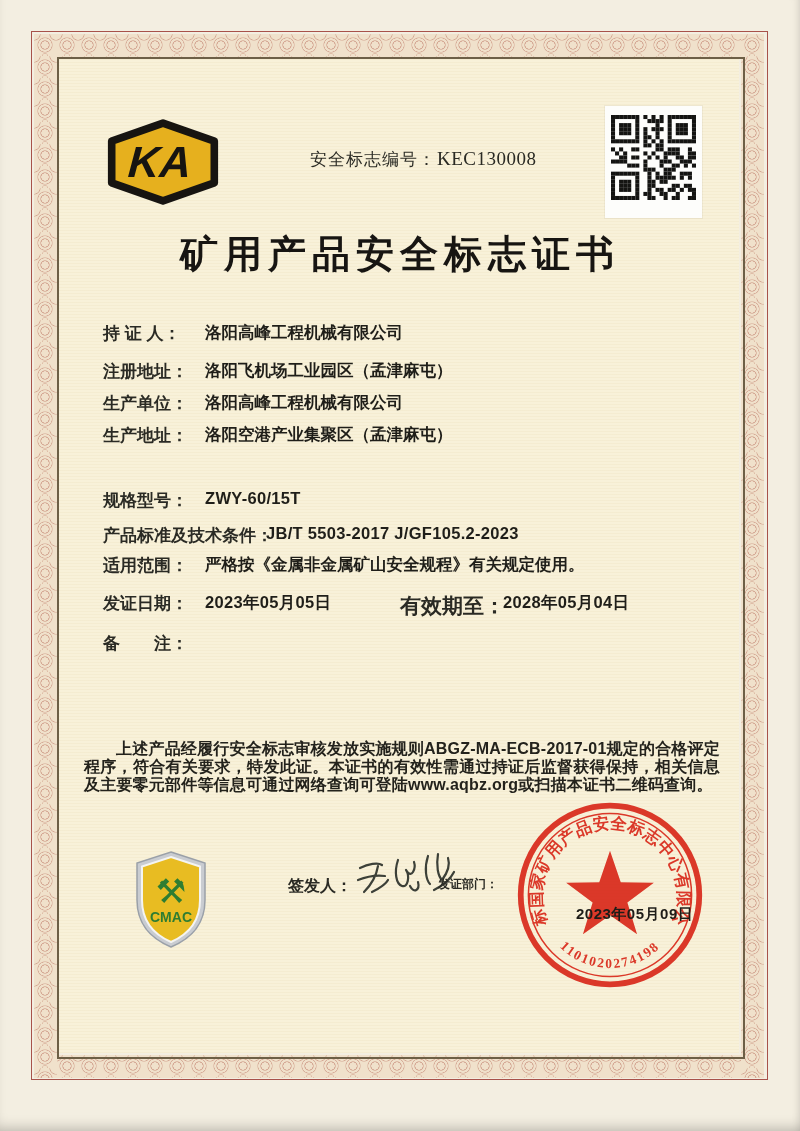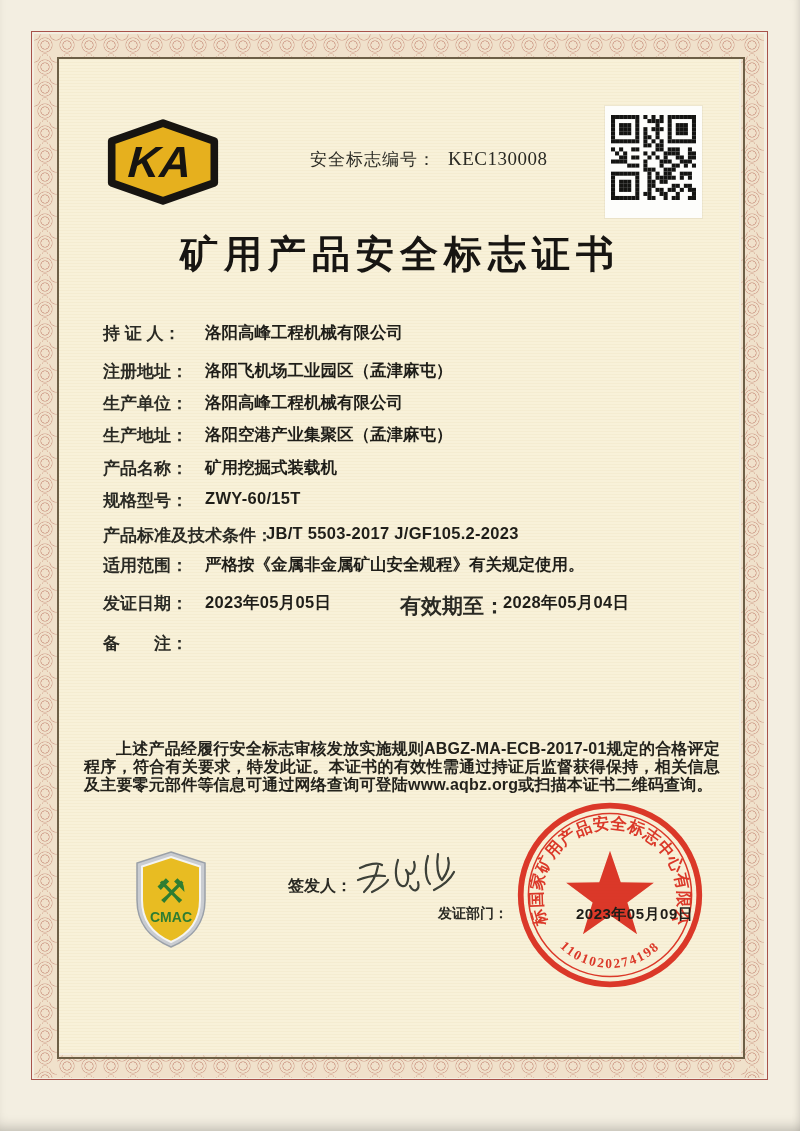--- a/index.html
+++ b/index.html
@@ -20,21 +20,21 @@
     background-size:22px 22px;}
   .band-top{left:34px;top:34px;width:730px;height:23px;}
   .band-bottom{left:34px;top:1055px;width:730px;height:23px;}
   .band-left{left:34px;top:34px;width:23px;height:1044px;}
   .band-right{left:741px;top:34px;width:23px;height:1044px;}
   .inner-line{position:absolute;left:57px;top:57px;width:684px;height:998px;border:2px solid #6d5f46;}
   .paper{position:absolute;left:59px;top:59px;width:680px;height:994px;background:#f8f1d9;
     background-image:repeating-linear-gradient(180deg, rgba(214,192,138,.10) 0 1px, rgba(255,255,255,0) 1px 3px);}
   
   .ka{position:absolute;left:106px;top:117px;}
-  .certno{position:absolute;left:310px;top:148px;display:flex;align-items:baseline;gap:12px;}
+  .certno{position:absolute;left:310px;top:148px;display:flex;align-items:baseline;gap:1px;}
   .certno .lab{font-size:17px;color:#2c2c26;letter-spacing:1px;}
   .certno .val{font-family:"Liberation Serif",serif;font-size:19px;color:#2a2a24;letter-spacing:.5px;}
   .qrbox{position:absolute;left:605px;top:106px;width:97px;height:112px;background:#fdfdfb;box-shadow:0 0 0 1px rgba(0,0,0,.04);}
   .qrbox svg{position:absolute;left:6px;top:9px;}
   
   .title{position:absolute;left:0;top:229px;width:100%;text-align:center;
     font-family:"DejaVu Serif","Liberation Serif",serif;font-weight:700;
     font-size:38px;color:#171512;letter-spacing:6px;}
   
   .row{position:absolute;left:0;top:0;width:700px;height:26px;}
@@ -45,21 +45,21 @@
   .row .lbl2{position:absolute;left:400px;font-size:21px;font-weight:700;color:#2a2a24;}
   .row .val2{position:absolute;left:503px;font-size:16.5px;font-weight:700;color:#1f1e19;letter-spacing:.3px;}
   
   .statement{position:absolute;left:84px;top:740px;width:636px;
     font-size:16px;line-height:17.9px;font-weight:600;color:#23221c;
     text-indent:2em;text-align:justify;letter-spacing:.2px;}
   
   .cmac{position:absolute;left:131px;top:850px;}
   .issuer-label{position:absolute;left:288px;top:876px;font-size:16px;font-weight:700;color:#2a2a24;}
   .sign{position:absolute;left:352px;top:846px;}
-  .dept-label{position:absolute;left:438px;top:876px;font-size:14px;font-weight:700;color:#2a2a24;margin-top:29px;}
+  .dept-label{position:absolute;left:438px;top:876px;font-size:12px;font-weight:700;color:#2a2a24;}
   .seal{position:absolute;left:514px;top:799px;opacity:.93;}
   .seal-date{position:absolute;left:546px;top:905px;font-size:15px;font-weight:700;color:#1d1c18;letter-spacing:.5px;margin-left:30px;}
 </style>
 </head>
 <body>
 
 <div class="page">
   <div class="outer-line"></div>
   <div class="band band-top"></div>
   <div class="band band-bottom"></div>
@@ -322,24 +322,20 @@
     <span class="val kai">洛阳飞机场工业园区（孟津麻屯）</span>
   </div>
   <div class="row" style="top:392px">
     <span class="lbl">生产单位：</span>
     <span class="val kai">洛阳高峰工程机械有限公司</span>
   </div>
   <div class="row" style="top:424px">
     <span class="lbl">生产地址：</span>
     <span class="val kai">洛阳空港产业集聚区（孟津麻屯）</span>
   </div>
-  <div class="row" style="top:457px">
-    <span class="lbl">产品名称：</span>
-    <span class="val kai">矿用挖掘式装载机</span>
-  </div>
   <div class="row" style="top:489px">
     <span class="lbl">规格型号：</span>
     <span class="val num">ZWY-60/15T</span>
   </div>
   <div class="row" style="top:524px">
     <span class="lbl">产品标准及技术条件：</span>
     <span class="val num" style="left:266px">JB/T 5503-2017 J/GF105.2-2023</span>
   </div>
   <div class="row" style="top:554px">
     <span class="lbl">适用范围：</span>

